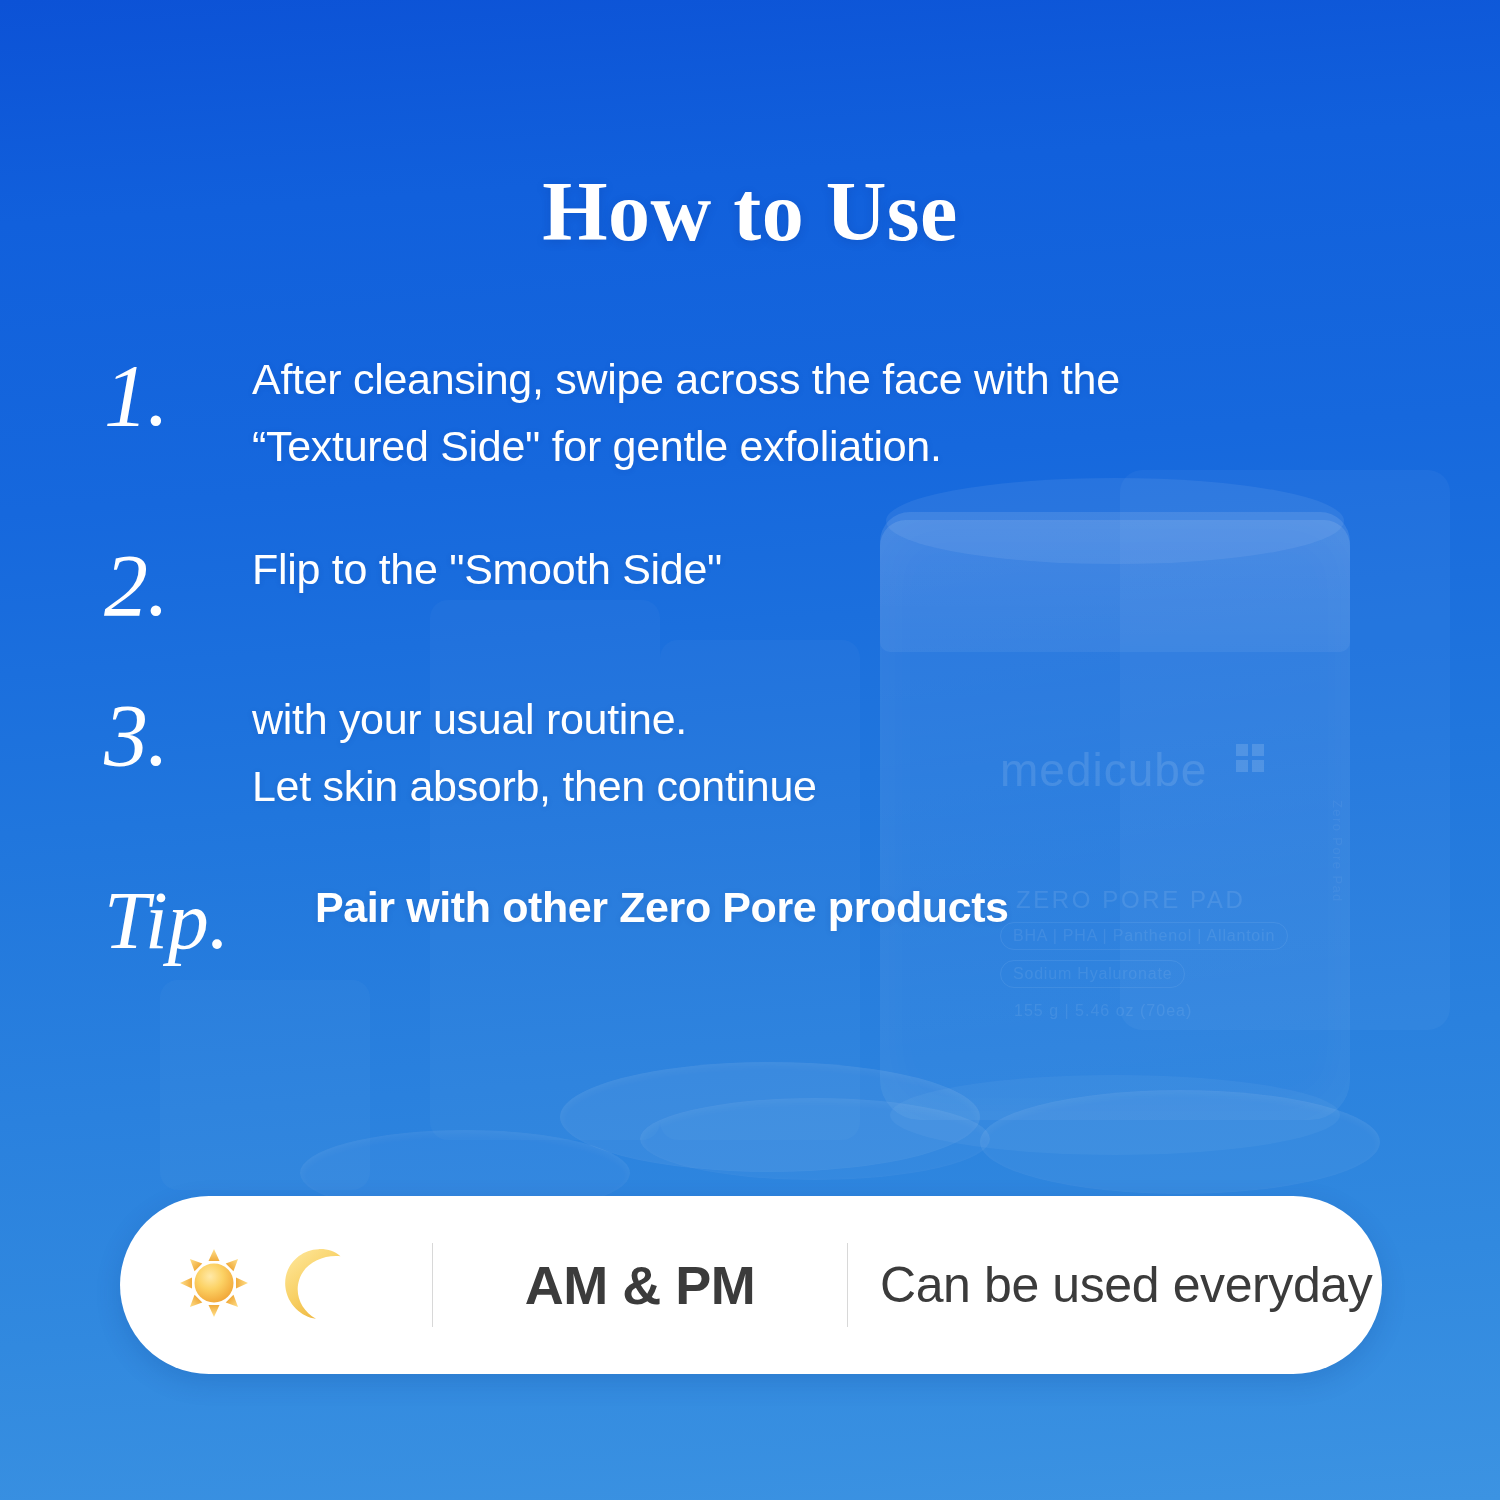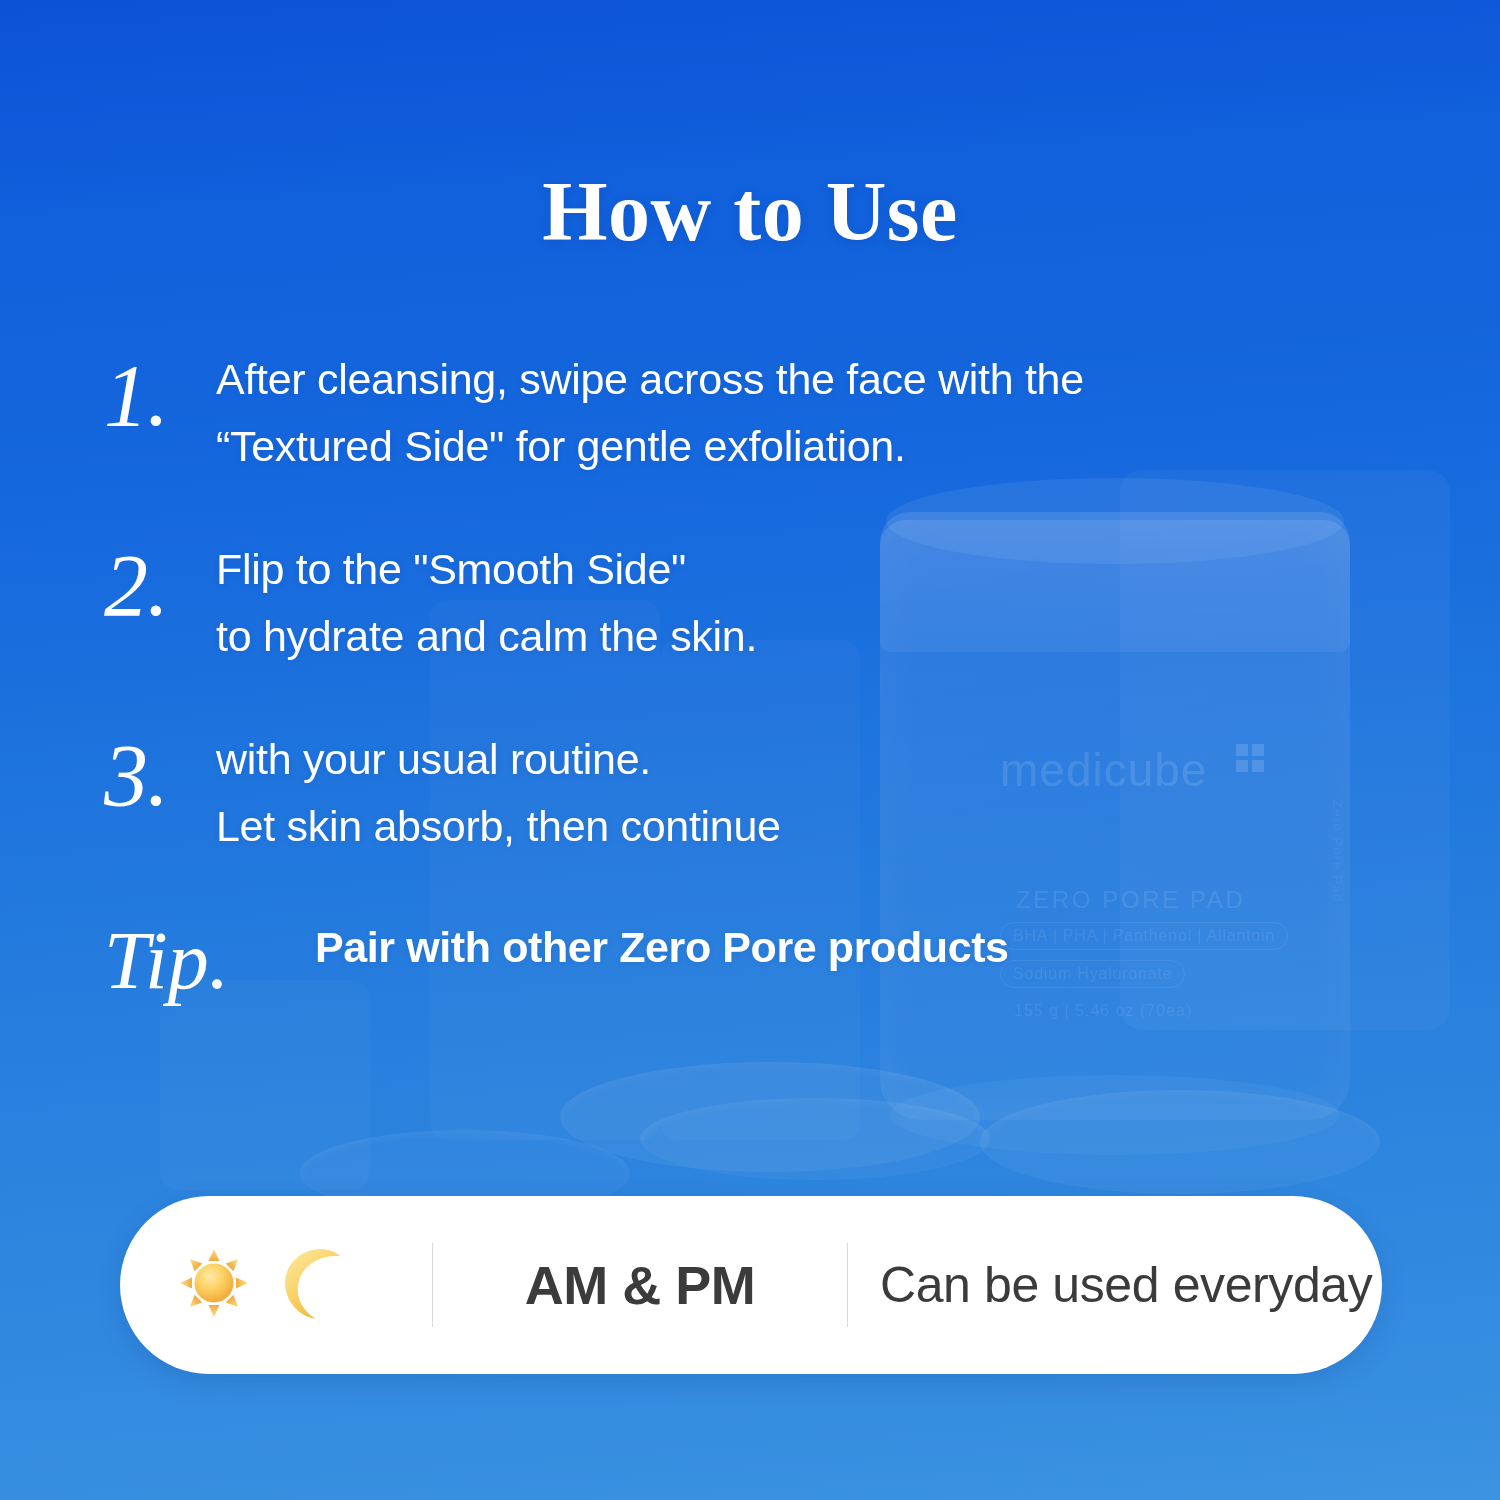--- a/index.html
+++ b/index.html
@@ -208,20 +208,21 @@
     line-height: 1;
     color: #ffffff;
     text-align: left;
     padding-top: 18px;
     letter-spacing: -1px;
     white-space: nowrap;
   }
   .step-body {
     flex: 1 1 auto;
     padding-top: 12px;
+    margin-left: 36px;
   }
   .step-line {
     font-family: "Liberation Sans", sans-serif;
     font-weight: 400;
     font-size: 43px;
     line-height: 1.56;
     color: #ffffff;
     letter-spacing: -0.3px;
     text-shadow: 0 1px 6px rgba(0,40,120,0.12);
   }
@@ -349,21 +350,20 @@
       <div class="step-body">
         <div class="step-line">After cleansing, swipe across the face with the</div>
         <div class="step-line">“Textured Side" for gentle exfoliation.</div>
       </div>
     </div>
 
     <div class="step">
       <div class="step-num">2.</div>
       <div class="step-body">
         <div class="step-line">Flip to the "Smooth Side"</div>
-        <div class="step-line">to hydrate and calm the skin.</div>
       </div>
     </div>
 
     <div class="step">
       <div class="step-num">3.</div>
       <div class="step-body">
         <div class="step-line">with your usual routine.</div>
         <div class="step-line">Let skin absorb, then continue</div>
       </div>
     </div>

